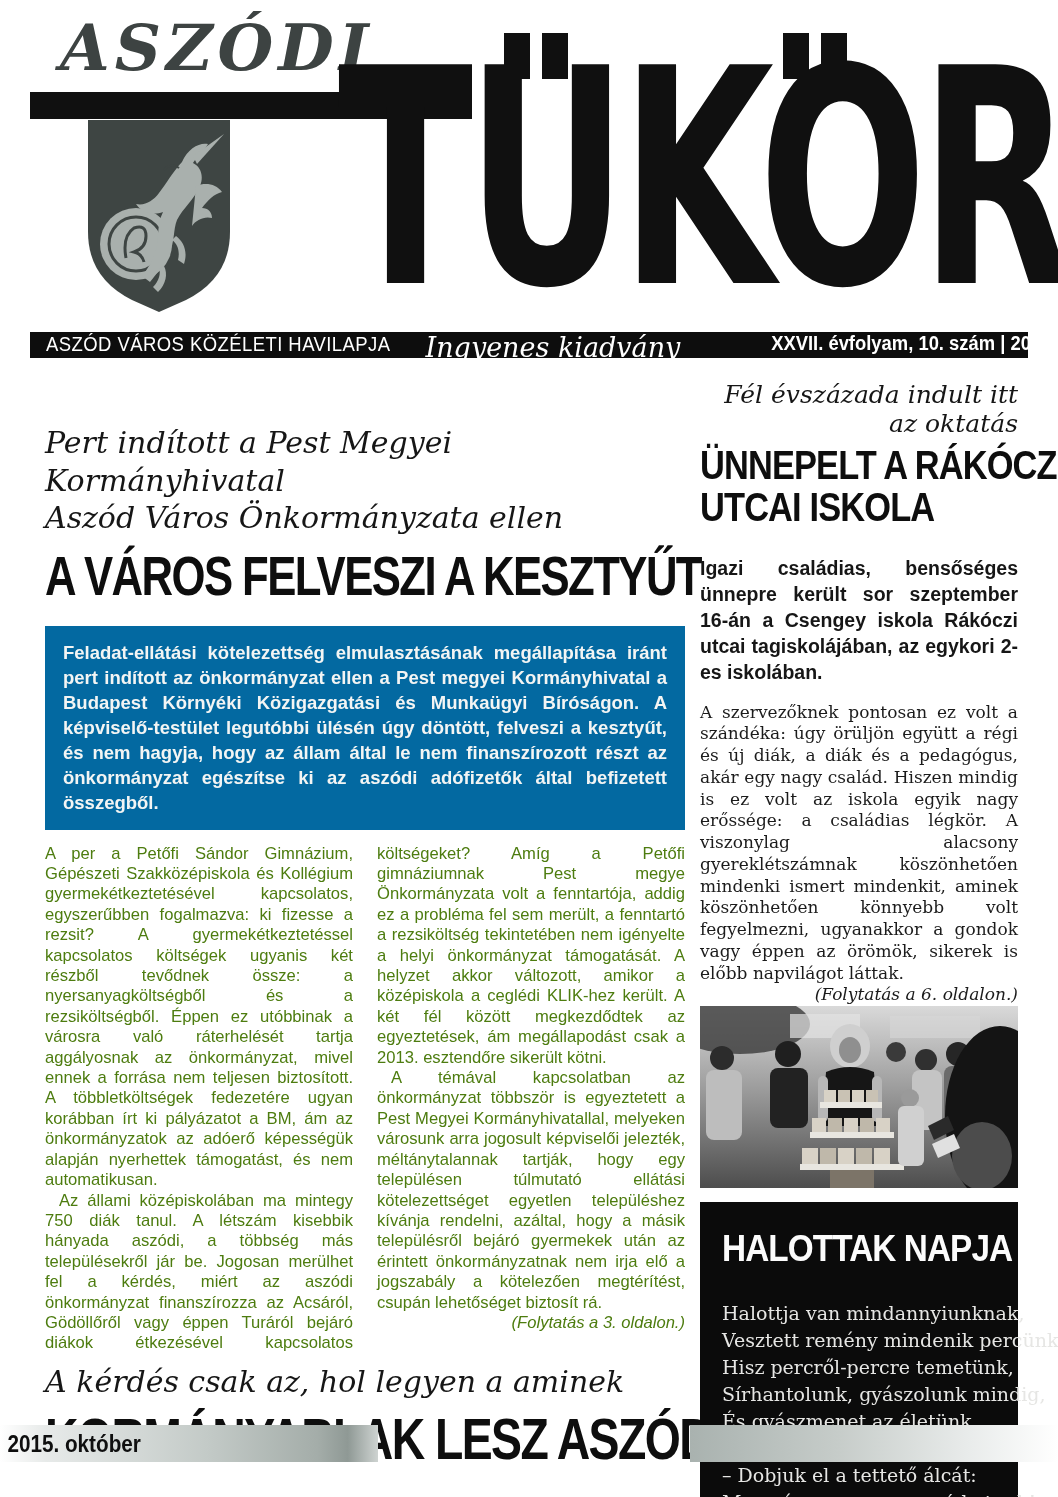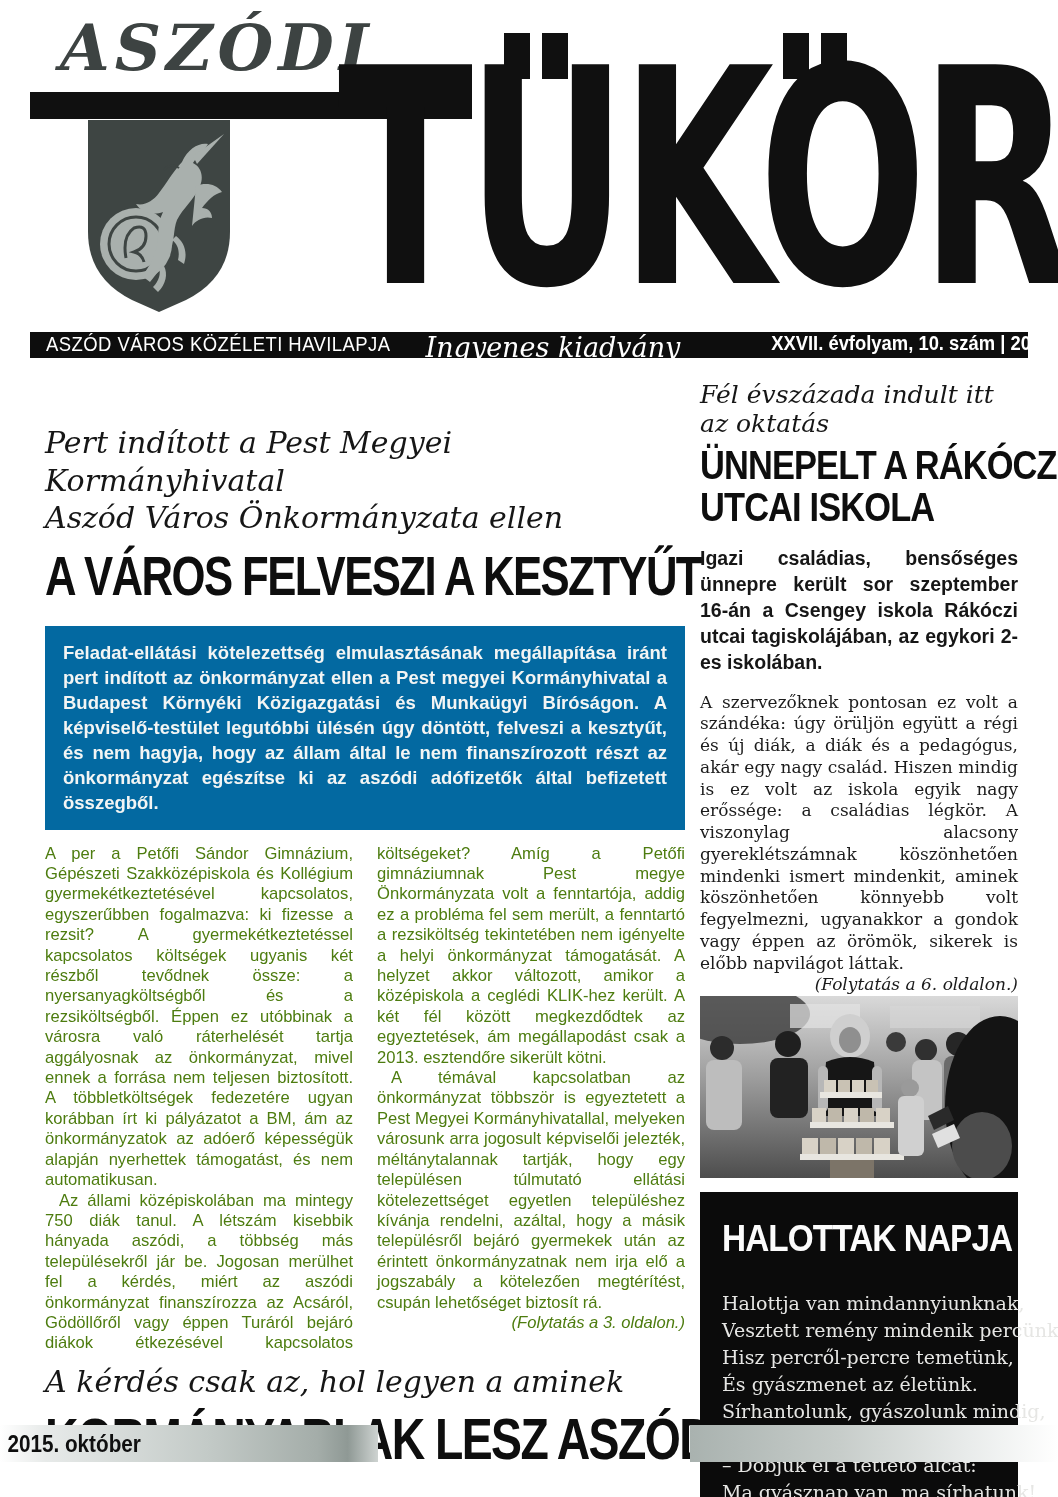--- a/index.html
+++ b/index.html
@@ -34,23 +34,23 @@
 
   .lead-box-dark { margin-top:18px; background:#0369a1; color:#f3f5f4; font-weight:bold; font-size:18.5px; line-height:1.36; text-align:justify; padding:14px 18px; }
   .body-cols { margin-top:14px; column-count:2; column-gap:24px; font-family:Liberation Sans, sans-serif; font-size:16.6px; line-height:1.23; text-align:justify; color:#4d7c0f; }
   .body-cols p + p { text-indent:14px; }
   .cont { font-style:italic; float:right; }
 
   .kicker-2 { font-size:30px; margin-top:10px; }
   .headline-2 { font-size:58px; transform:scaleX(0.80); letter-spacing:-2px; margin-top:6px; }
 
   
-  .kicker-3 { font-size:25px; }
+  .kicker-3 { font-size:25px;text-align:right; }
   .headline-3 { font-size:40px; transform:scaleX(0.86); letter-spacing:-1px; line-height:1.05; margin-top:6px; }
-  .lead-sans { margin-top:18px; font-weight:bold; font-size:19.5px; line-height:1.33; text-align:justify; color:#161616; }
+  .lead-sans { margin-top:28px; font-weight:bold; font-size:19.5px; line-height:1.33; text-align:justify; color:#161616; }
   .body-serif { margin-top:16px; font-family:"DejaVu Serif", serif; font-size:17px; line-height:1.28; text-align:justify; color:#1b1b1b; }
   .photo { margin-top:12px; width:318px; height:182px; display:block; }
   .memorial { margin-top:14px; background:#0b0b0b; color:#ededeb; padding:26px 22px 22px 22px; height:330px; }
   .memorial-title { color:#fcfcfc; font-size:37px; transform:scaleX(0.9); letter-spacing:-1px; }
   .poem { margin-top:30px; font-family:"DejaVu Serif", serif; font-size:19px; line-height:1.42; color:#e6e6e4; }
   .poem div { white-space:nowrap; }
 
   
   .footer-bar { position:absolute; top:1425px; height:37px; }
   .footer-left { left:0; width:378px; background:linear-gradient(90deg,#ffffff 0%,#e7eae9 12%,#c3cac7 55%,#a4ada9 84%,#8f9995 92%,#ced3d1 100%); }
@@ -188,22 +188,22 @@
       <path d="M228,120 l20,-10 l6,14 l-20,10 Z" fill="#2a2a2a"></path>
       <path d="M232,138 l22,-10 l6,14 l-22,10 Z" fill="#e0e0e0"></path>
     </svg>
 
     <div class="memorial">
       <div><span class="headline-black memorial-title">HALOTTAK NAPJA</span></div>
       <div class="poem">
         <div>Halottja van mindannyiunknak,</div>
         <div>Vesztett remény mindenik percünk</div>
         <div>Hisz percről-percre temetünk,</div>
+        <div>Sírhantolunk, gyászolunk mindig,</div>
         <div>És gyászmenet az életünk.</div>
-        <div>Sírhantolunk, gyászolunk mindig,</div>
         <div>Temetkező szolgák vagyunk!</div>
         <div>– Dobjuk el a tettető álcát:</div>
         <div>Ma gyásznap van, ma sírhatunk!</div>
       </div>
 
     </div>
 
   </div>
 
   <div class="footer-bar footer-left"></div>

